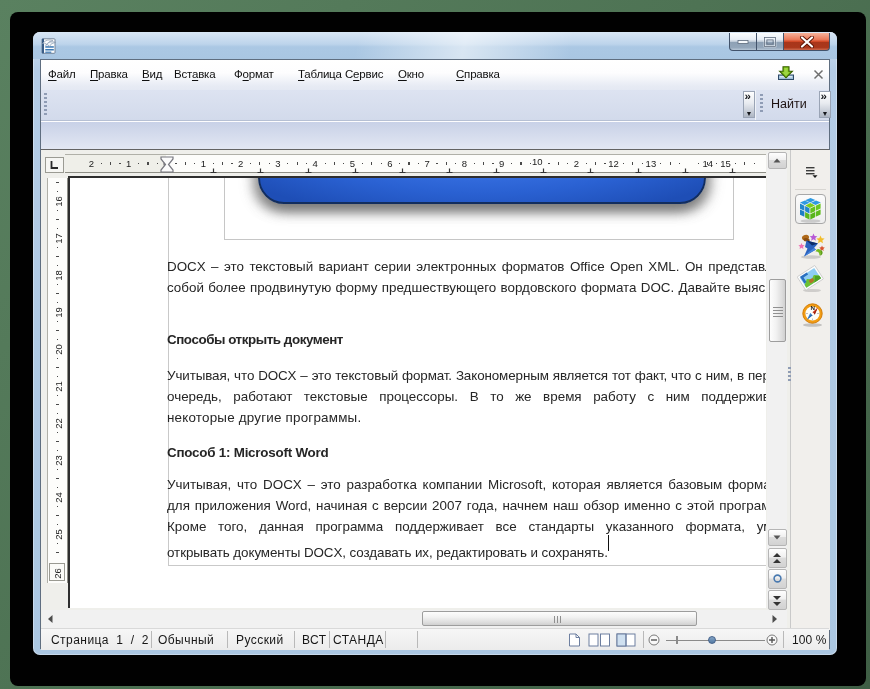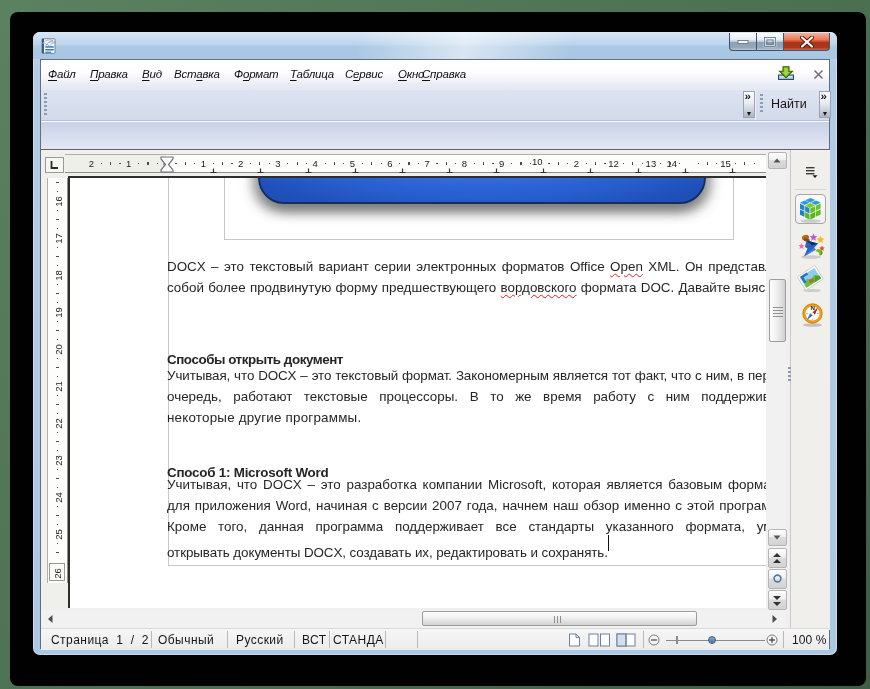--- a/index.html
+++ b/index.html
@@ -24,21 +24,21 @@
   background:linear-gradient(180deg,#fbfdfe 0%,#e7edf4 38%,#c0ccd9 50%,#8ea1b5 52%,#93a6ba 85%,#b6c6d6 100%);}
 #btn-close{left:751px;width:46px;border-left:none;border-radius:0 0 4px 0;
   background:linear-gradient(180deg,#f7b29a 0%,#ea7a5b 38%,#d24a28 50%,#a8351a 52%,#aa371b 85%,#cc6a4e 100%);}
 .wbtn .glyph{position:absolute;left:50%;top:50%;transform:translate(-50%,-50%);}
 
 #content{left:7px;top:27px;width:790px;height:589.5px;background:#e9edf5;
   border:1px solid #5f6e80;}
 
 #menubar{left:0;top:0;width:788px;height:38px;
   background:linear-gradient(180deg,#ffffff 0%,#fdfdfe 35%,#e7ebf4 70%,#dfe4f0 100%);
-  border-bottom:1px solid #c3cad9;font-style:italic;}
+  border-bottom:1px solid #c3cad9;}
 .mitem{position:absolute;top:7.5px;font-size:11.5px;letter-spacing:-0.2px;color:#101010;white-space:nowrap;}
 .mitem u{text-decoration-thickness:1px;text-underline-offset:2px;}
 
 #tb1{left:0;top:30px;width:788px;height:30px;background:linear-gradient(180deg,#dde3f1 0%,#d2daeb 100%);}
 #tb1edge{left:0;top:60px;width:788px;height:2px;background:#fdfdfe;border-top:1px solid #b6c0d4;}
 #tb2{left:0;top:62px;width:788px;height:27px;background:linear-gradient(180deg,#c8d1e7 0%,#d4dbec 45%,#e2e7f3 100%);}
 .grip{position:absolute;width:3px;background-image:repeating-linear-gradient(180deg,#8f9cb5 0px,#8f9cb5 2px,rgba(0,0,0,0) 2px,rgba(0,0,0,0) 4px);}
 .chev{position:absolute;width:12px;height:27px;border:1px solid #9aa4b5;
   background:linear-gradient(180deg,#ffffff 0%,#e8ebf0 45%,#c9cfd9 75%,#aeb6c3 100%);}
 .chev .c1{position:absolute;left:1px;top:-2px;font-size:11.5px;font-weight:bold;color:#16181c;}
@@ -63,22 +63,22 @@
 .bline{position:absolute;background:#c9c9c9;}
 #imgframe{position:absolute;left:154px;top:-10px;width:510px;height:72px;border:1px solid #c6c6c6;}
 #capsule{position:absolute;left:188px;top:-66.5px;width:448px;height:92px;border-radius:26px;
   border:2px solid #122d5e;
   background:radial-gradient(ellipse 72% 130% at 50% -8%,#588ef4 0%,#3e78ea 45%,#2a61d2 75%,#1e4eb6 100%);
   box-shadow:0 7px 13px rgba(105,105,105,.68), -6px 6px 12px rgba(120,120,120,.5), 6px 6px 12px rgba(120,120,120,.5);}
 
 .dline{position:absolute;left:99px;width:626px;font-size:13.4px;line-height:21px;color:#262626;white-space:nowrap;}
 .dj{text-align:justify;text-align-last:justify;white-space:normal;}
 .dj:after{content:"";display:inline-block;width:100%;}
-.bold{font-weight:bold;margin-top:20px;}
-.sq{text-decoration:underline;text-decoration-style:wavy;text-decoration-color:#e02020;text-decoration-thickness:1px;text-underline-offset:2px;}
+.bold{font-weight:bold;}
+.sq{text-decoration-style:wavy;text-decoration-color:#e02020;text-decoration-thickness:1px;text-underline-offset:2px;}
 #caret{position:absolute;left:540px;top:359px;width:1.3px;height:16px;background:#111;}
 
 #vscroll{left:726px;top:2px;width:20px;height:456px;background:#f1f1f1;}
 .sbtn{position:absolute;background:linear-gradient(180deg,#fefefe,#f0f0f0 45%,#dcdcdc 50%,#d2d2d2);border:1px solid #b5b5b5;border-radius:2px;}
 #vthumb{position:absolute;left:1.5px;top:127px;width:17px;height:63px;border:1px solid #9d9d9d;border-radius:2px;
   background:linear-gradient(90deg,#fdfdfd,#f2f2f2 40%,#dddddd 80%,#d0d0d0);}
 .hgrip{position:absolute;left:3px;width:10px;height:1.2px;background:#909090;}
 #hscroll{left:1px;top:460px;width:745px;height:18px;background:#f1f1f1;}
 #hthumb{position:absolute;left:380px;top:1px;width:275px;height:15px;border:1px solid #9d9d9d;border-radius:2px;
   background:linear-gradient(180deg,#fdfdfd,#f2f2f2 40%,#dddddd 80%,#d0d0d0);}
@@ -127,24 +127,24 @@
         <path d="M2.5 1.5 L12.5 10.5 M12.5 1.5 L2.5 10.5" stroke="#ffffff" stroke-width="2.2" stroke-linecap="round"></path>
       </svg>
     </div>
   <div class="abs" id="content">
     <div class="abs" id="menubar">
       <div class="mitem" style="left:7px"><u>Ф</u>айл</div>
       <div class="mitem" style="left:49px"><u>П</u>равка</div>
       <div class="mitem" style="left:101px"><u>В</u>ид</div>
       <div class="mitem" style="left:133px">Вст<u>а</u>вка</div>
       <div class="mitem" style="left:193px">Ф<u>о</u>рмат</div>
-      <div class="mitem" style="left:249px"><u>Т</u>аблица</div>
+      <div class="mitem" style="left:257px"><u>Т</u>аблица</div>
       <div class="mitem" style="left:304px">С<u>е</u>рвис</div>
       <div class="mitem" style="left:357px"><u>О</u>кно</div>
-      <div class="mitem" style="left:381px"><u>С</u>правка</div>
+      <div class="mitem" style="left:415px"><u>С</u>правка</div>
       <svg class="abs" style="left:736px;top:6px" width="18" height="15" viewBox="0 0 18 15">
         <rect x="1.5" y="9" width="15" height="4.5" fill="#9fc0da" stroke="#2e4a68" stroke-width="1"></rect>
         <rect x="2.8" y="10.2" width="12.4" height="1.2" fill="#e8f1f8"></rect>
         <path d="M6 0.8 L12 0.8 L12 5.2 L15.4 5.2 L9 11.8 L2.6 5.2 L6 5.2 Z" fill="#7cc317" stroke="#375e00" stroke-width="1.1"></path>
         <path d="M7.3 1.9 L10.7 1.9 L10.7 6.3 L12.6 6.3 L9 10 L5.4 6.3 L7.3 6.3 Z" fill="#a6da4e" opacity="0.8"></path>
       </svg>
       <svg class="abs" style="left:772px;top:9px" width="11" height="11" viewBox="0 0 11 11">
         <path d="M1.5 1.5 L9.5 9.5 M9.5 1.5 L1.5 9.5" stroke="#6e6e6e" stroke-width="1.5"></path>
       </svg>
     </div>
@@ -228,21 +228,21 @@
         <div class="tick" style="left:530.0px;top:7.0px;width:1.3px;height:3.0px"></div>
         <div class="tick" style="left:539.3px;top:7.8px;width:1.3px;height:1.5px"></div>
         <div class="rulertxt" style="left:541.6px;top:3.2px;width:14px;text-align:center">12</div>
         <div class="tick" style="left:557.9px;top:7.8px;width:1.3px;height:1.5px"></div>
         <div class="tick" style="left:567.2px;top:7.0px;width:1.3px;height:3.0px"></div>
         <div class="tick" style="left:576.6px;top:7.8px;width:1.3px;height:1.5px"></div>
         <div class="rulertxt" style="left:578.9px;top:3.2px;width:14px;text-align:center">13</div>
         <div class="tick" style="left:595.2px;top:7.8px;width:1.3px;height:1.5px"></div>
         <div class="tick" style="left:604.5px;top:7.0px;width:1.3px;height:3.0px"></div>
         <div class="tick" style="left:613.9px;top:7.8px;width:1.3px;height:1.5px"></div>
-        <div class="rulertxt" style="left:598px;top:3.2px;width:14px;text-align:right">14</div>
+        <div class="rulertxt" style="left:634px;top:3.2px;width:14px;text-align:right">14</div>
         <div class="tick" style="left:632.5px;top:7.8px;width:1.3px;height:1.5px"></div>
         <div class="tick" style="left:641.8px;top:7.0px;width:1.3px;height:3.0px"></div>
         <div class="tick" style="left:651.2px;top:7.8px;width:1.3px;height:1.5px"></div>
         <div class="rulertxt" style="left:653.5px;top:3.2px;width:14px;text-align:center">15</div>
         <div class="tick" style="left:669.8px;top:7.8px;width:1.3px;height:1.5px"></div>
         <div class="tick" style="left:679.1px;top:7.0px;width:1.3px;height:3.0px"></div>
         <div class="tick" style="left:688.5px;top:7.8px;width:1.3px;height:1.5px"></div>
         <svg class="abs" style="left:145.2px;top:12.5px" width="7" height="6" viewBox="0 0 7 6">
             <path d="M3.5 0.5 L3.5 4.5 M0.5 4.5 L6.5 4.5" stroke="#333333" stroke-width="1.2" fill="none"></path>
           </svg>

